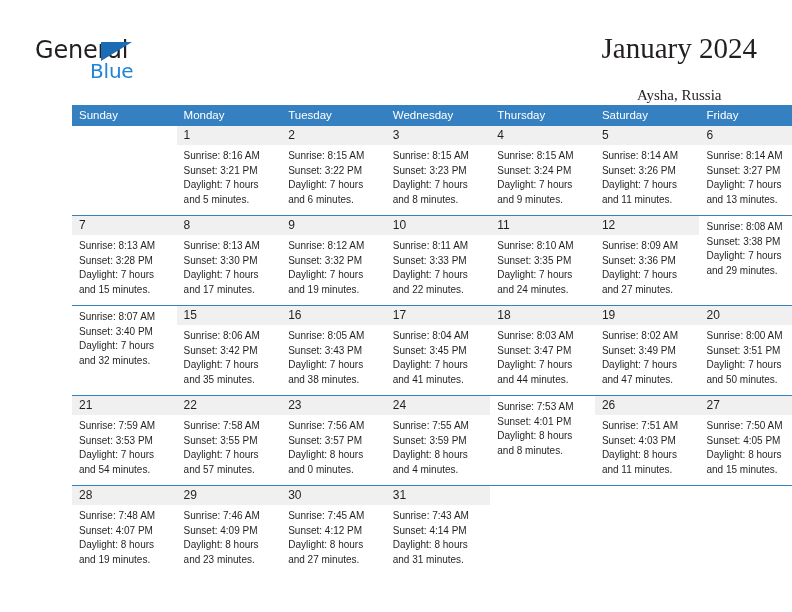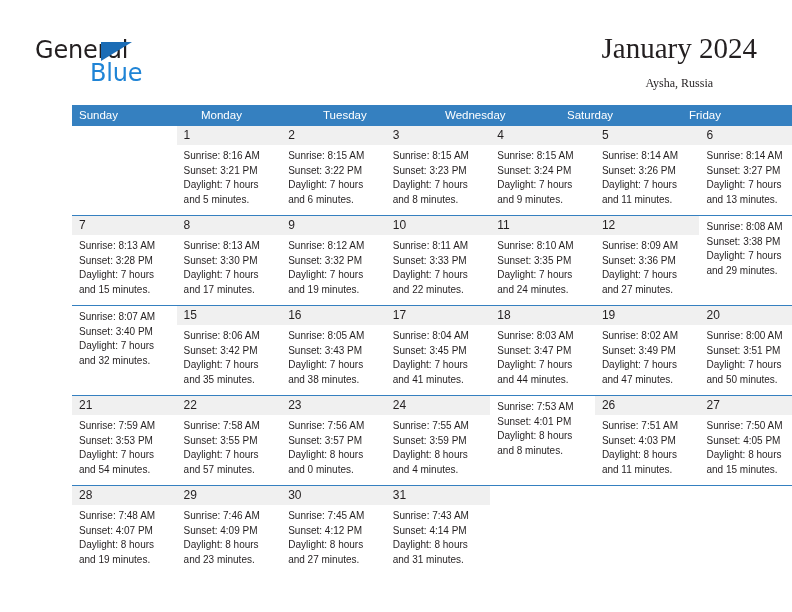--- a/index.html
+++ b/index.html
@@ -51,44 +51,44 @@
     top: 6px;
     width: 0;
     height: 0;
     border-left: 31px solid #1b6cb5;
     border-bottom: 19px solid transparent;
   }
   .logo-blue {
     position: absolute;
     left: 55px;
     top: 23px;
-    font-size: 24px;
+    font-size: 20px;
     color: #1f84d6;
     letter-spacing: -0.2px;
     font-family: "DejaVu Sans", sans-serif;
   }
   .title-block {
     position: absolute;
     right: 35px;
     top: 30px;
     text-align: center;
     font-family: Liberation Serif, serif;
   }
   .cal-title {
     font-size: 29px;
     font-weight: normal;
     color: #231f20;
     line-height: 36px;
     white-space: nowrap;
   }
   .cal-sub {
-    font-size: 12px;
+    font-size: 15px;
     color: #231f20;
     line-height: 22px;
-    margin-top: 6px;
+    margin-top: 18px;
     white-space: nowrap;
   }
 
   
   .calendar {
     position: absolute;
     left: 30px;
     top: 105px;
     width: 732px;
     margin-left: 42px;
@@ -158,20 +158,21 @@
       <div class="cal-sub">Aysha, Russia</div>
     </div>
   </div>
 
   <div class="calendar">
     <div class="weekdays">
         <div class="weekday">Sunday</div>
         <div class="weekday">Monday</div>
         <div class="weekday">Tuesday</div>
         <div class="weekday">Wednesday</div>
+        <div class="weekday">Thursday</div>
         <div class="weekday">Saturday</div>
         <div class="weekday">Friday</div>
       </div>
     <div id="weeks-container">
         <div class="week">
           <div class="week-days">
             <div class="daycell empty">
               <div class="daynum"></div>
             </div>
             <div class="daycell">

